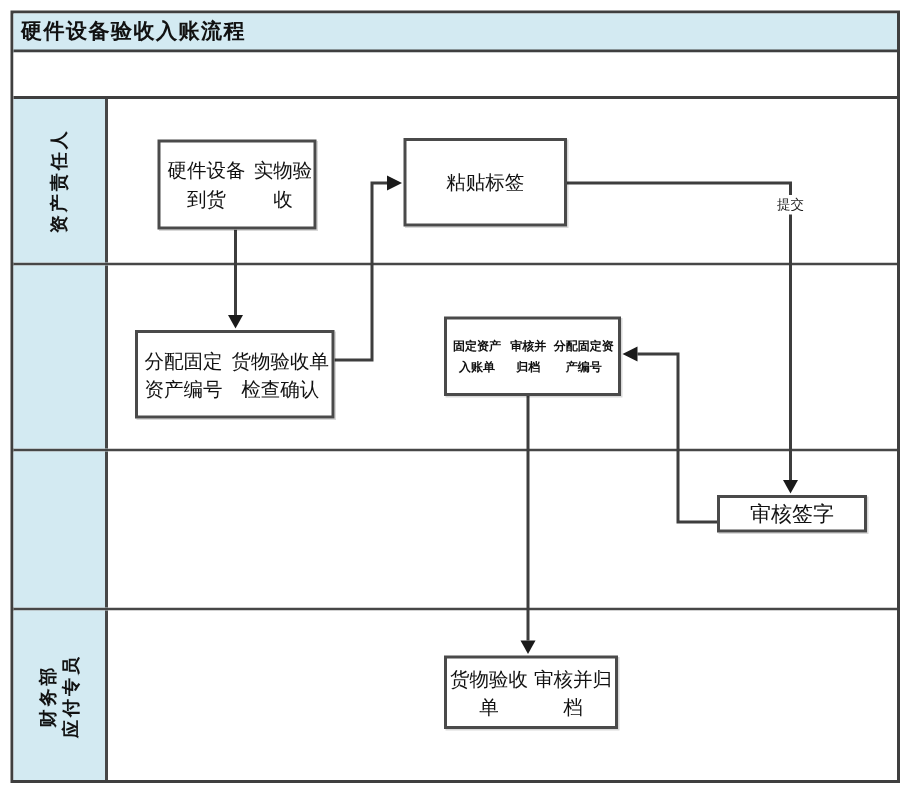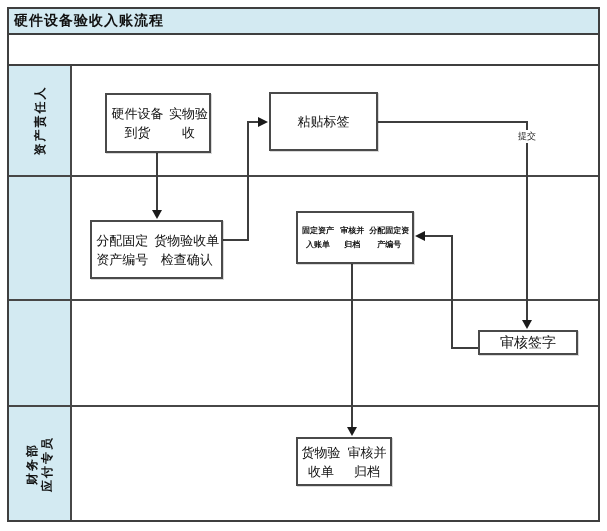--- a/index.html
+++ b/index.html
@@ -45,21 +45,21 @@
     display: flex; flex-direction: row; align-items: center; justify-content: center;
     text-align: center; font-size: 13px; line-height: 19px; z-index: 3;
     box-shadow: 1px 1px 0 rgba(0,0,0,0.15);
   }
   .node-hardware { left: 105px; top: 93px;  width: 106px; height: 60px; }
   .node-paste    { left: 269px; top: 92px;  width: 109px; height: 59px; }
   .node-assign   { left: 90px;  top: 220px; width: 133px; height: 59px; }
   .node-entry    { left: 296px; top: 211px; width: 118px; height: 53px;
                    font-size: 8px; font-weight: bold; line-height: 14px; text-align: center; }
   .node-review   { left: 478px; top: 330px; width: 100px; height: 25px; font-size: 14px; }
-  .node-goods    { left: 296px; top: 437px; width: 96px; height: 49px; }
+  .node-goods    { left: 296px; top: 437px; width: 116px; height: 49px; }
 
   .edge-label {
     position: absolute; left: 508px; top: 130px; width: 38px; z-index: 4;
     background: #fff; text-align: center; font-size: 9px; color: #222;
   }
 
   svg.connectors { position: absolute; left: 0; top: 0; z-index: 2; }
   svg.connectors path { stroke: #3d3d3d; stroke-width: 2; fill: none; }
   svg.connectors polygon { fill: #1a1a1a; stroke: none; }
 </style>

